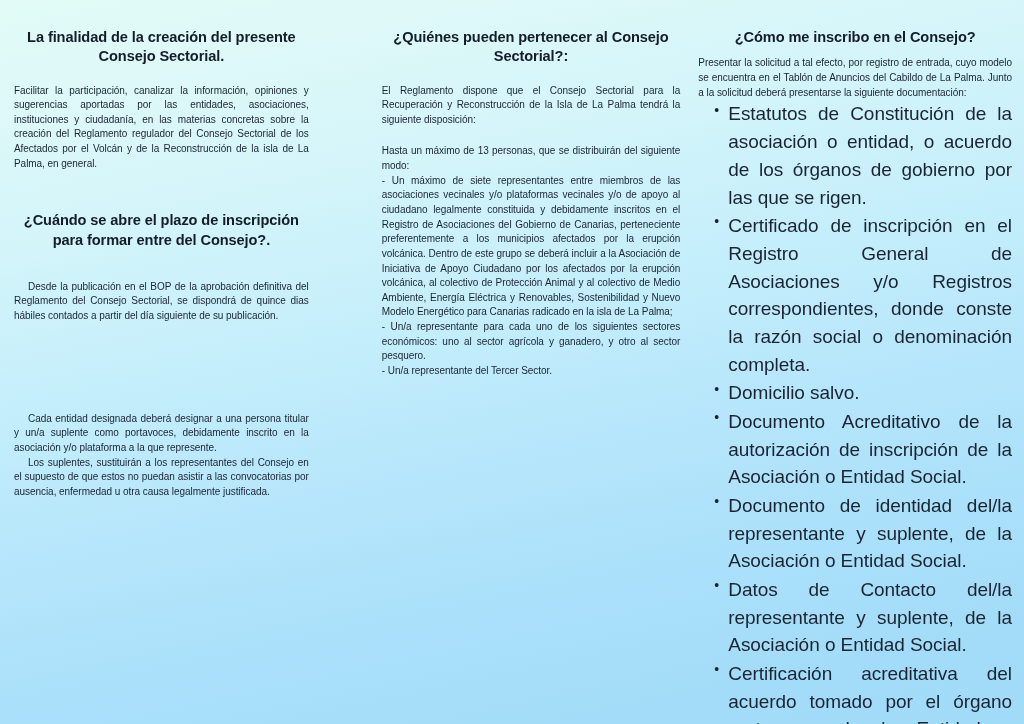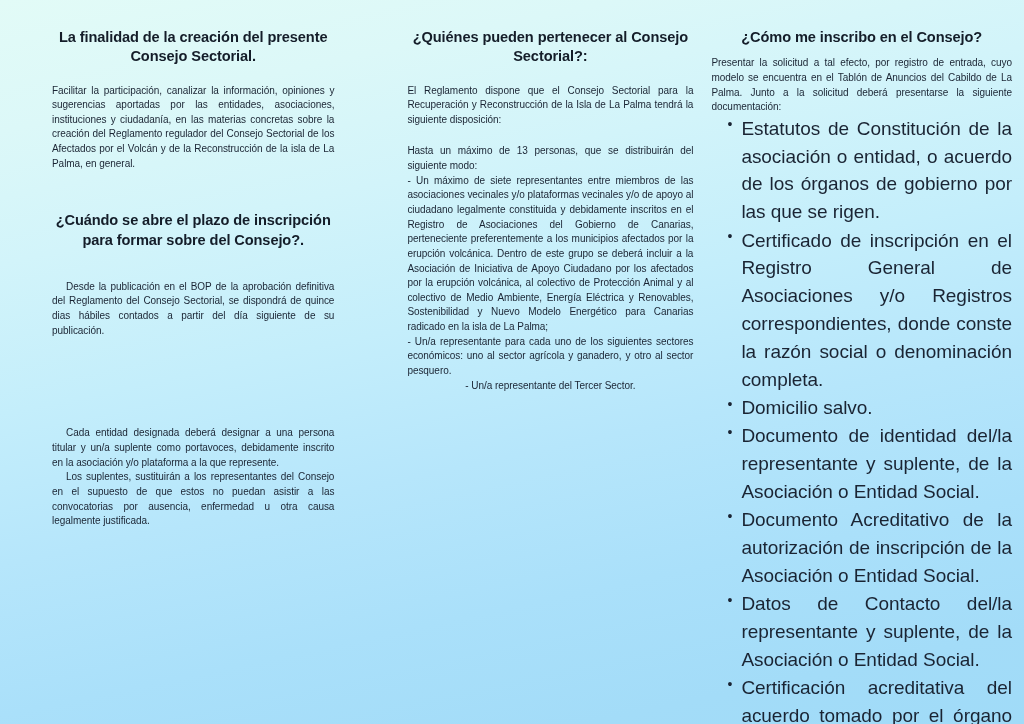--- a/index.html
+++ b/index.html
@@ -25,21 +25,21 @@
     width: 1024px;
     height: 724px;
     display: flex;
     align-items: flex-start;
     padding: 28px 0 0 0;
   }
   .col {
     position: relative;
     height: 696px;
   }
-  .col1 { width: 342px; padding: 0 18px 0 14px; margin-left: 38px; }
+  .col1 { width: 342px; padding: 0 18px 0 14px; }
   .col2 { width: 330px; padding: 0 8px 0 8px; margin-left: 47px; }
   .col3 { width: 352px; padding: 0 12px 4px 10px; }
 
   h2.heading {
     margin: 0;
     font-size: 14.6px;
     font-weight: 700;
     line-height: 1.32;
     text-align: center;
     letter-spacing: -0.1px;
@@ -47,21 +47,21 @@
   }
   p.body {
     margin: 0;
     font-size: 10px;
     line-height: 1.465;
     text-align: justify;
     text-justify: inter-word;
     color: #1a2433;
     letter-spacing: -0.05px;
   }
-  p.body.nojust { text-align: center; }
+  p.body.nojust { text-align: left; }
   .indent { text-indent: 14px; }
   .gap-sm { height: 9px; }
   .gap-md { height: 17px; }
   .gap-lg { height: 30px; }
   .gap-xl { height: 40px; }
   .gap-xxl { height: 48px; }
 
   ul.bullets {
     margin: 0;
     padding: 0 0 0 16px;
@@ -110,21 +110,21 @@
 <body>
 
 <div id="poster">
 
   <div class="col col1">
     <h2 class="heading">La finalidad de la creación del presente Consejo Sectorial.</h2>
     <div class="gap-md"></div>
     <p class="body">Facilitar la participación, canalizar la información, opiniones y sugerencias aportadas por las entidades, asociaciones, instituciones y ciudadanía, en las materias concretas sobre la creación del Reglamento regulador del Consejo Sectorial de los Afectados por el Volcán y de la Reconstrucción de la isla de La Palma, en general.</p>
 
     <div class="gap-xl"></div>
-    <h2 class="heading">¿Cuándo se abre el plazo de inscripción para formar sobre del Consejo?.</h2>
+    <h2 class="heading">¿Cuándo se abre el plazo de inscripción para formar entre del Consejo?.</h2>
     <div class="gap-lg"></div>
     <p class="body indent">Desde la publicación en el BOP de la aprobación definitiva del Reglamento del Consejo Sectorial, se dispondrá de quince dias hábiles contados a partir del día siguiente de su publicación.</p>
 
     <div class="gap-xxl"></div>
     <div class="gap-xl"></div>
     <p class="body indent">Cada entidad designada deberá designar a una persona titular y un/a suplente como portavoces, debidamente inscrito en la asociación y/o plataforma a la que represente.</p>
     <p class="body indent">Los suplentes, sustituirán a los representantes del Consejo en el supuesto de que estos no puedan asistir a las convocatorias por ausencia, enfermedad u otra causa legalmente justificada.</p>
   </div>
 
   <div class="col col2">
@@ -139,22 +139,22 @@
   </div>
 
   <div class="col col3">
     <h2 class="heading">¿Cómo me inscribo en el Consejo?</h2>
     <div class="gap-sm"></div>
     <p class="body">Presentar la solicitud a tal efecto, por registro de entrada, cuyo modelo se encuentra en el Tablón de Anuncios del Cabildo de La Palma. Junto a la solicitud deberá presentarse la siguiente documentación:</p>
     <ul class="bullets">
       <li>Estatutos de Constitución de la asociación o entidad, o acuerdo de los órganos de gobierno por las que se rigen.</li>
       <li>Certificado de inscripción en el Registro General de Asociaciones y/o Registros correspondientes, donde conste la razón social o denominación completa.</li>
       <li> Domicilio salvo.</li>
+      <li>Documento Acreditativo de la autorización de inscripción de la Asociación o Entidad Social.</li>
       <li>Documento de identidad del/la representante y suplente, de la Asociación o Entidad Social.</li>
-      <li>Documento Acreditativo de la autorización de inscripción de la Asociación o Entidad Social.</li>
       <li>Datos de Contacto del/la representante y suplente, de la Asociación o Entidad Social.</li>
       <li>Certificación acreditativa del acuerdo tomado por el órgano pertenecer de la Entidad o Asociación, para solicitar la integración en el Consejo, salvo que sea potestad de la Presidencia y sea ésta la que suscriba la solicitud.</li>
     </ul>
     <p class="strongline">El plazo de presentación de solicitudes será desde el 11 de mayo hasta el 1 junio de 2023.</p>
     <p class="participa">¡¡¡¡PARTICIPA!!!!</p>
   </div>
 
 </div>
 
 </body></html>

